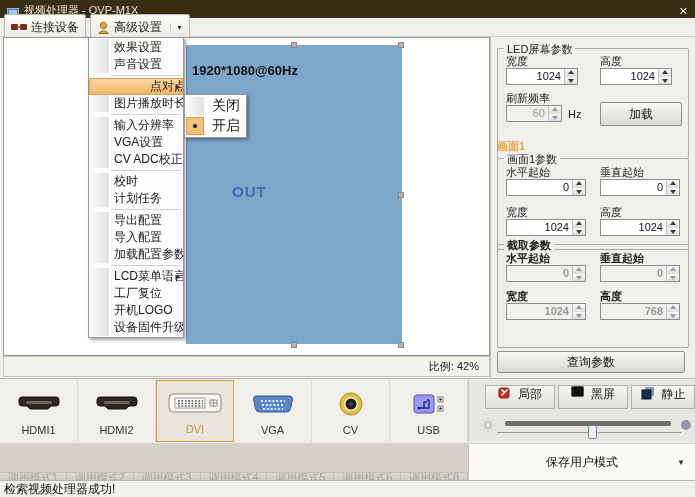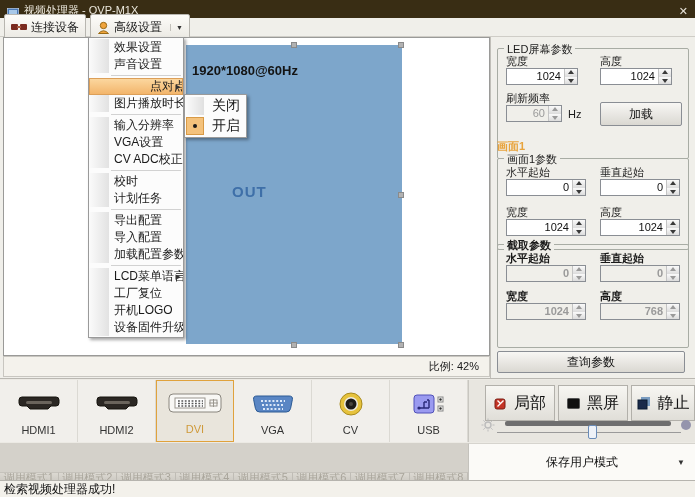--- a/index.html
+++ b/index.html
@@ -67,21 +67,21 @@
   
   .bottom { position:absolute; left:0; top:378px; width:695px; height:102px; background:#eceae4; border-top:1px solid #bab8b2; }
   .inputs { position:absolute; left:0; top:1px; width:468px; height:62px; background:#f1efeb; display:flex; }
   .in-cell { flex:0 0 78px; border-right:1px solid #dbd9d3; display:flex; flex-direction:column; align-items:center; justify-content:flex-end; padding-bottom:6px; gap:5px; }
   .in-cell .icon { height:30px; display:flex; align-items:center; justify-content:center; }
   .in-cell .ilabel { font-size:11px; color:#333; }
   .in-cell.sel { background:#e9e5dc; border:1px solid #e0a23c; }
   .in-cell.sel .ilabel { color:#cf9a3a; }
 
   .ctrl { position:absolute; left:468px; top:1px; width:227px; height:62px; background:#e8e6e0; border-left:1px solid #c8c6c0; }
-  .cbtn { position:absolute; top:5px; height:36px; background:linear-gradient(#f7f6f2,#e0ded8); border:1px solid #b2b0aa; font-size:16px; color:#111; display:flex; align-items:center; justify-content:center; gap:7px; }
+  .cbtn { position:absolute; top:5px; height:24px; background:linear-gradient(#f7f6f2,#e0ded8); border:1px solid #b2b0aa; font-size:12px; color:#111; display:flex; align-items:flex-start; justify-content:center; gap:7px; }
   .thickbar { position:absolute; left:36px; top:41px; width:166px; height:5px; background:#6e6e6e; border-radius:2px; }
   .thinline { position:absolute; left:28px; top:52px; width:184px; height:1px; background:#9a9a9a; }
   .sthumb { position:absolute; left:119px; top:45px; width:9px; height:14px; background:#eef2f8; border:1px solid #6a8cb8; border-radius:2px; }
   .sun-dim { position:absolute; left:12px; top:38px; }
   .sun-lit { position:absolute; left:210px; top:38px; }
 
   .modes { position:absolute; left:0; top:64px; width:468px; height:38px; background:#d4d1ca; display:flex; }
   .mode-btn { flex:1; display:flex; align-items:center; justify-content:center; font-size:11px; color:#a9a59b; background:linear-gradient(#dcd9d2,#cdcac3); border-right:1px solid #bfbcb5; border-top:1px solid #c6c3bc; white-space:nowrap; overflow:hidden;margin-top:29px; }
   .savemode { position:absolute; left:468px; top:64px; width:227px; height:38px; background:#fbfaf7; border-left:1px solid #c4c2bc; border-top:1px solid #d6d4ce; display:flex; align-items:center; justify-content:center; font-size:12px; color:#111; }
   .savemode .sarrow { position:absolute; right:10px; font-size:8px; color:#333; }
@@ -446,21 +446,20 @@
       </span>
     </div>
 
     <div class="modes" id="mode-list">
         <div class="mode-btn">调用模式1</div>
         <div class="mode-btn">调用模式2</div>
         <div class="mode-btn">调用模式3</div>
         <div class="mode-btn">调用模式4</div>
         <div class="mode-btn">调用模式5</div>
         <div class="mode-btn">调用模式6</div>
-        <div class="mode-btn">调用模式7</div>
         <div class="mode-btn">调用模式8</div>
       </div>
 
     <div class="savemode">
       <span>保存用户模式</span>
       <span class="sarrow">▼</span>
     </div>
   </div>
 
   <div class="statusbar">

